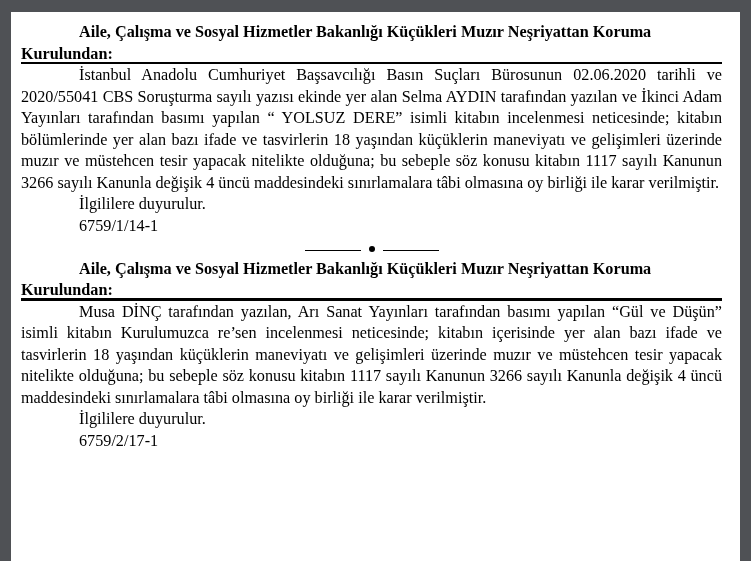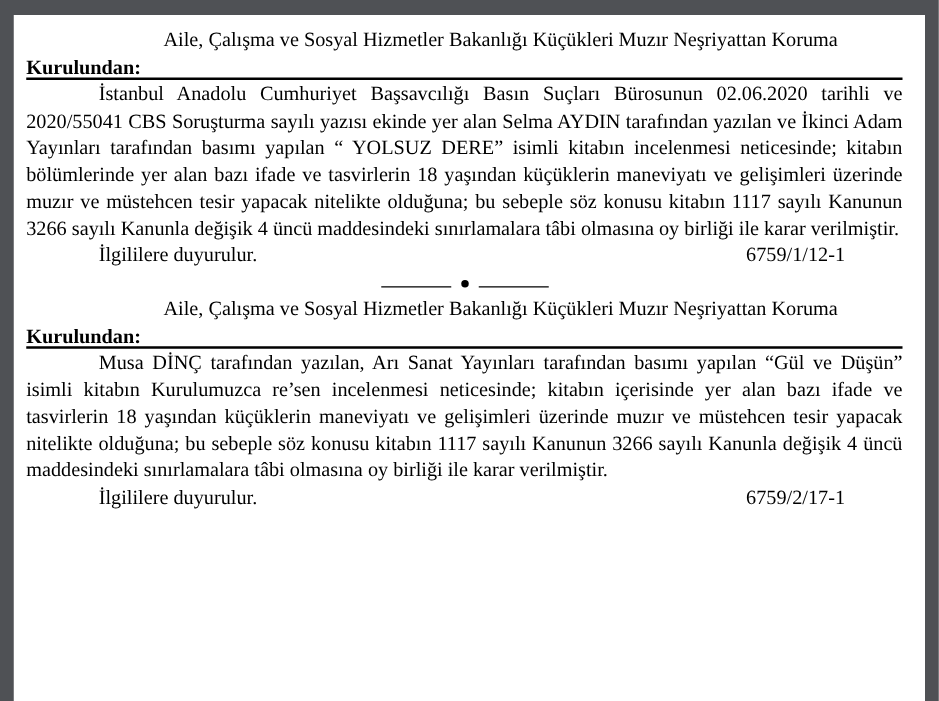--- a/index.html
+++ b/index.html
@@ -28,42 +28,42 @@
       width: 701px;
       font-family: "Liberation Serif", "DejaVu Serif", serif;
       font-size: 16.2px;
       line-height: 21.5px;
       color: #000000;
     }
     .section { margin: 0; }
     .heading-line1 {
       display: block;
       text-indent: 58px;
-      font-weight: normal;
+      font-weight: bold;
       white-space: nowrap;
-      text-align: center;
     }
     .heading-rule {
       position: absolute;
       left: 0;
       right: 0;
       bottom: 1px;
       height: 2.5px;
       background: #000;
     }
     .body-text {
       text-align: justify;
       text-indent: 58px;
       margin: 0;
     }
     .footer-row {
       display: flex;
       justify-content: space-between;
       padding-left: 58px;
       padding-right: 46px;
+      flex-direction: column;
     }
     .separator {
       display: flex;
       justify-content: center;
       align-items: center;
       height: 21.5px;
       gap: 8px;
     }
     .sep-line {
       width: 56px;
@@ -87,21 +87,21 @@
 
     <div class="section">
       <div class="heading-line1">Aile, Çalışma ve Sosyal Hizmetler Bakanlığı Küçükleri Muzır Neşriyattan Koruma</div>
       <div style="position:relative;">
         <span style="font-weight:bold;">Kurulundan:</span>
         <div class="heading-rule"></div>
       </div>
       <p class="body-text">İstanbul Anadolu Cumhuriyet Başsavcılığı Basın Suçları Bürosunun 02.06.2020 tarihli ve 2020/55041 CBS Soruşturma sayılı yazısı ekinde yer alan Selma AYDIN tarafından yazılan ve İkinci Adam Yayınları tarafından basımı yapılan “ YOLSUZ DERE” isimli kitabın incelenmesi neticesinde; kitabın bölümlerinde yer alan bazı ifade ve tasvirlerin 18 yaşından küçüklerin maneviyatı ve gelişimleri üzerinde muzır ve müstehcen tesir yapacak nitelikte olduğuna; bu sebeple söz konusu kitabın 1117 sayılı Kanunun 3266 sayılı Kanunla değişik 4 üncü maddesindeki sınırlamalara tâbi olmasına oy birliği ile karar verilmiştir.</p>
       <div class="footer-row">
         <span>İlgililere duyurulur.</span>
-        <span>6759/1/12-1</span>
+        <span>6759/1/14-1</span>
       </div>
     </div>
 
     <div class="separator">
       <div class="sep-line"></div>
       <div class="sep-dot"></div>
       <div class="sep-line"></div>
     </div>
 
     <div class="section">

